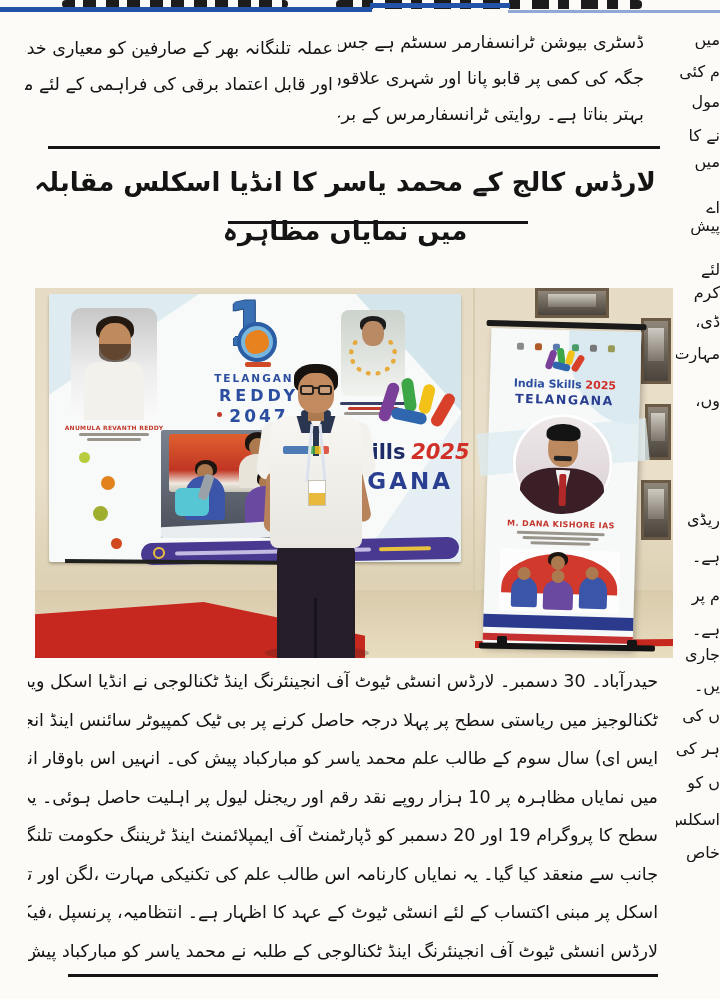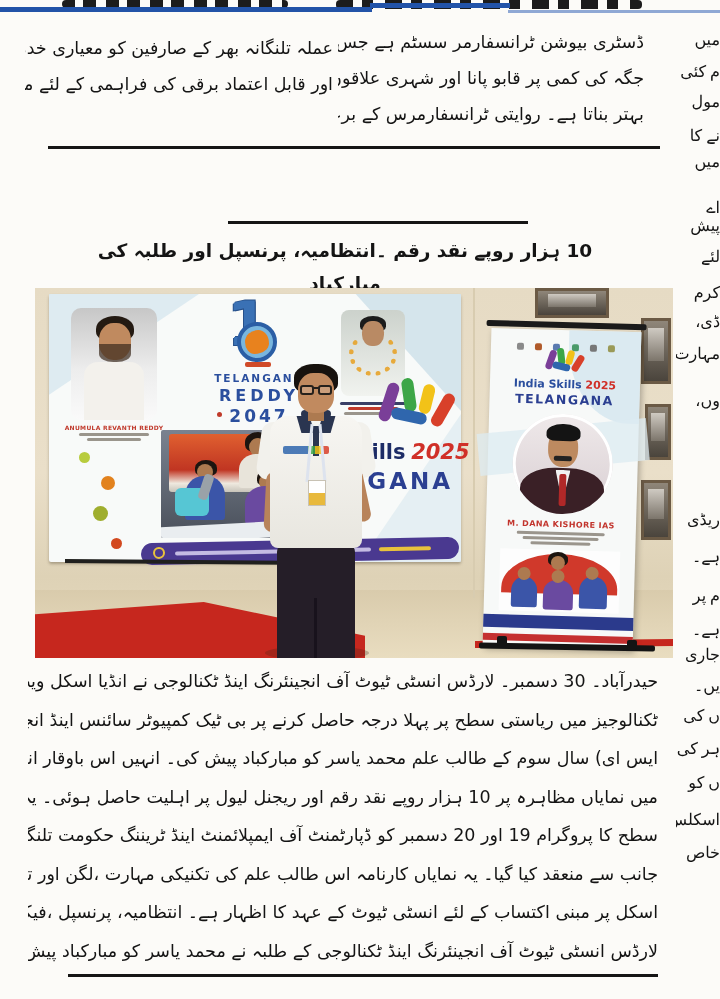--- a/index.html
+++ b/index.html
@@ -134,21 +134,21 @@
   .m-lanR{left:64px;top:60px;width:3px;height:58px;background:#dde3ee;transform:rotate(-5deg);}
   .m-badge{left:51px;top:116px;width:18px;height:26px;background:#fff;border:1px solid #c8c2b4;box-sizing:border-box;}
   .m-badge i{position:absolute;left:0;bottom:0;width:100%;height:12px;background:#e8b93c;}
   .m-pants{left:20px;top:180px;width:78px;height:114px;background:#251e28;border-radius:8px 8px 0 0;}
   .m-seam{left:57px;top:234px;width:3px;height:60px;background:#18121c;}
   
   .bodytxt{left:28px;top:662px;width:630px;font-size:17.5px;line-height:38.5px;}
   .bodytxt .jline{height:38.5px;}
   .lastline{text-align:center;text-align-last:center;}
   
-  .sidecol{left:676px;top:0;width:44px;height:975px;font-size:16px;font-family:Liberation Serif, serif;}
+  .sidecol{left:676px;top:0;width:44px;height:975px;font-size:16px;}
   .frag{position:absolute;left:0;width:44px;text-align:right;direction:rtl;white-space:nowrap;overflow:hidden;}
 </style>
 </head>
 <body>
 
 <div class="page">
 
   <div class="abs tornA"></div>
   <div class="abs tornB"></div>
   <div class="abs blue1"></div>
@@ -160,22 +160,22 @@
     <div class="jline">جگہ کی کمی پر قابو پانا اور شہری علاقوں میں تحفظ کو</div>
     <div class="jline jline-end">بہتر بناتا ہے۔ روایتی ٹرانسفارمرس کے برعکس</div>
   </div>
   <div class="abs urdu topcol col-left">
     <div class="jline">عملہ تلنگانہ بھر کے صارفین کو معیاری خدمات</div>
     <div class="jline">اور قابل اعتماد برقی کی فراہمی کے لئے مزید</div>
   </div>
 
   <div class="abs rule" style="left:48px;top:146px;width:612px;height:3px;"></div>
 
+  <div class="abs urdu headline">لارڈس کالج کے محمد یاسر کا انڈیا اسکلس مقابلہ میں نمایاں مظاہرہ</div>
   <div class="abs rule" style="left:228px;top:221px;width:300px;height:3px;"></div>
-  <div class="abs urdu subhead">10 ہزار روپے نقد رقم ۔انتظامیہ، پرنسپل اور طلبہ کی مبارکباد</div>
 
   <div class="abs photo">
     <div class="abs floor"></div>
     <div class="abs wall-seam"></div>
     <div class="abs carpet"></div>
     <div class="abs carpet-line"></div>
 
     <div class="abs frame" style="left:500px;top:0;width:74px;height:30px;">
         <span class="ph"></span>
       </div>
@@ -373,21 +373,21 @@
   <div class="abs rule" style="left:68px;top:974px;width:590px;height:3px;"></div>
 
   <div class="abs urdu sidecol">
     <div class="frag" style="top:30px;">میں</div>
     <div class="frag" style="top:62px;">م کئی</div>
     <div class="frag" style="top:92px;">مول</div>
     <div class="frag" style="top:126px;">نے کا</div>
     <div class="frag" style="top:152px;">میں</div>
     <div class="frag" style="top:198px;">اے</div>
     <div class="frag" style="top:216px;">پیش</div>
-    <div class="frag" style="top:247px;">لئے</div>
+    <div class="frag" style="top:260px;">لئے</div>
     <div class="frag" style="top:283px;">کرم</div>
     <div class="frag" style="top:312px;">ڈی،</div>
     <div class="frag" style="top:344px;">مہارت،</div>
     <div class="frag" style="top:391px;">وں،</div>
     <div class="frag" style="top:510px;">ریڈی</div>
     <div class="frag" style="top:547px;">ہے۔</div>
     <div class="frag" style="top:586px;">م پر</div>
     <div class="frag" style="top:620px;">ہے۔</div>
     <div class="frag" style="top:645px;">جاری</div>
     <div class="frag" style="top:676px;">یں۔</div>

